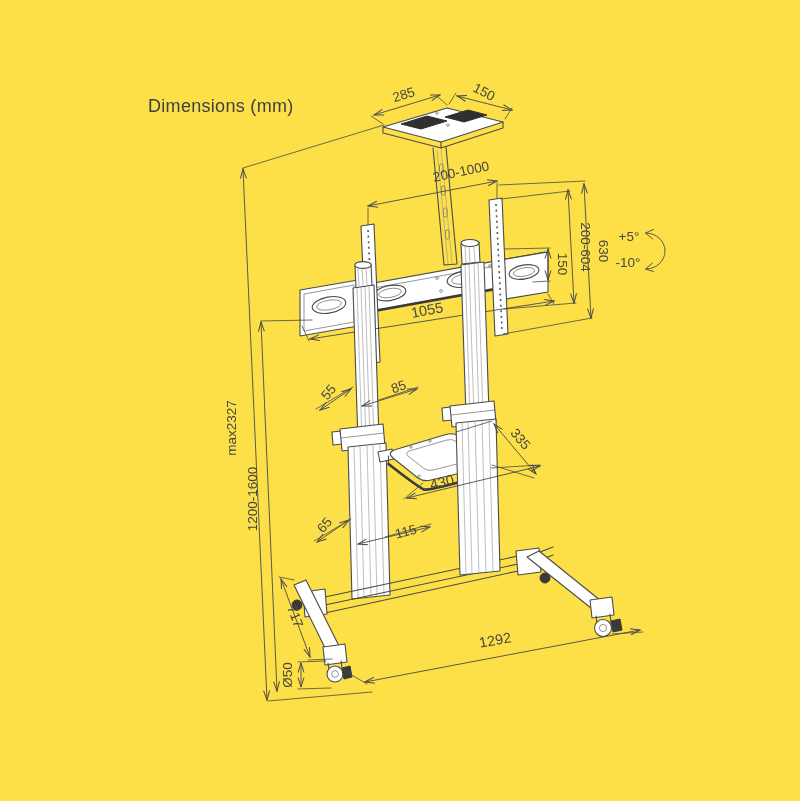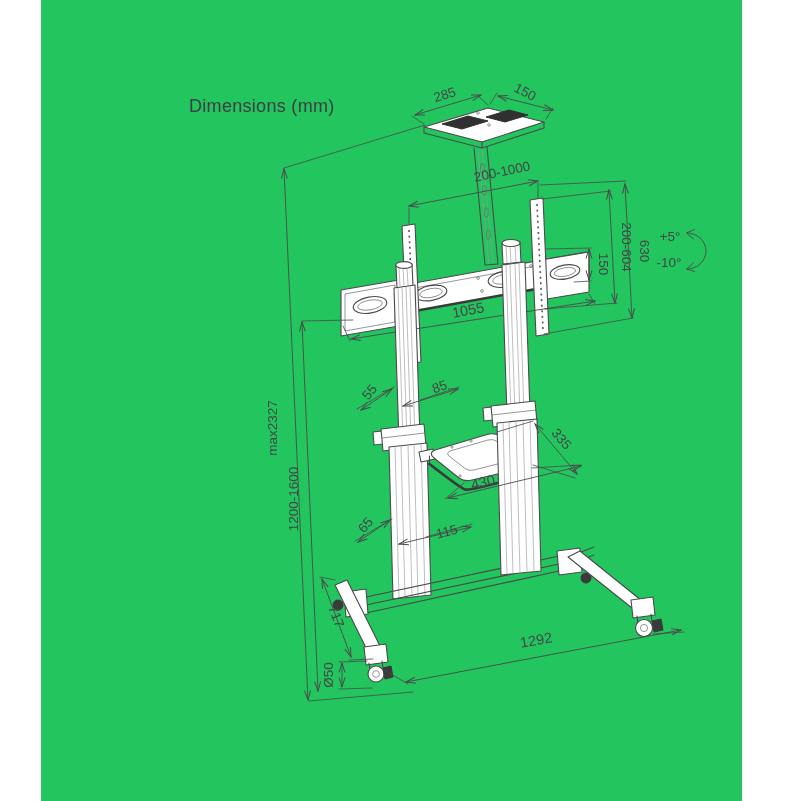--- a/index.html
+++ b/index.html
@@ -1,17 +1,17 @@
 <!DOCTYPE html>
 <html><head>
 <meta charset="utf-8">
 <style>
   html,body{margin:0;padding:0;background:#ffffff;}
-  #stage{position:relative;width:701px;height:801px;background:#22c55e;overflow:hidden;
-         font-family:"Liberation Sans", sans-serif;margin-left:41px;}
+  #stage{position:relative;width:800px;height:801px;background:#fde047;overflow:hidden;
+         font-family:"Liberation Sans", sans-serif;}
   svg{display:block;}
   .struct{fill:none;stroke:#4a4a4a;stroke-width:1.1;stroke-linejoin:round;stroke-linecap:round;}
   .structw{fill:#ffffff;stroke:#4a4a4a;stroke-width:1.1;stroke-linejoin:round;}
   .thin{fill:none;stroke:#6a6a6a;stroke-width:0.7;}
   .flute{fill:none;stroke:#9b9b9b;stroke-width:0.65;}
   .thick{fill:none;stroke:#3a3a3a;stroke-width:2.6;stroke-linecap:round;}
   .dim{fill:none;stroke:#4a4a4a;stroke-width:0.9;stroke-linecap:round;}
   .ext{fill:none;stroke:#4a4a4a;stroke-width:0.8;stroke-linecap:round;}
   .pad{fill:#303030;stroke:#303030;}
   .dark{fill:#3a3a3a;stroke:#3a3a3a;}

